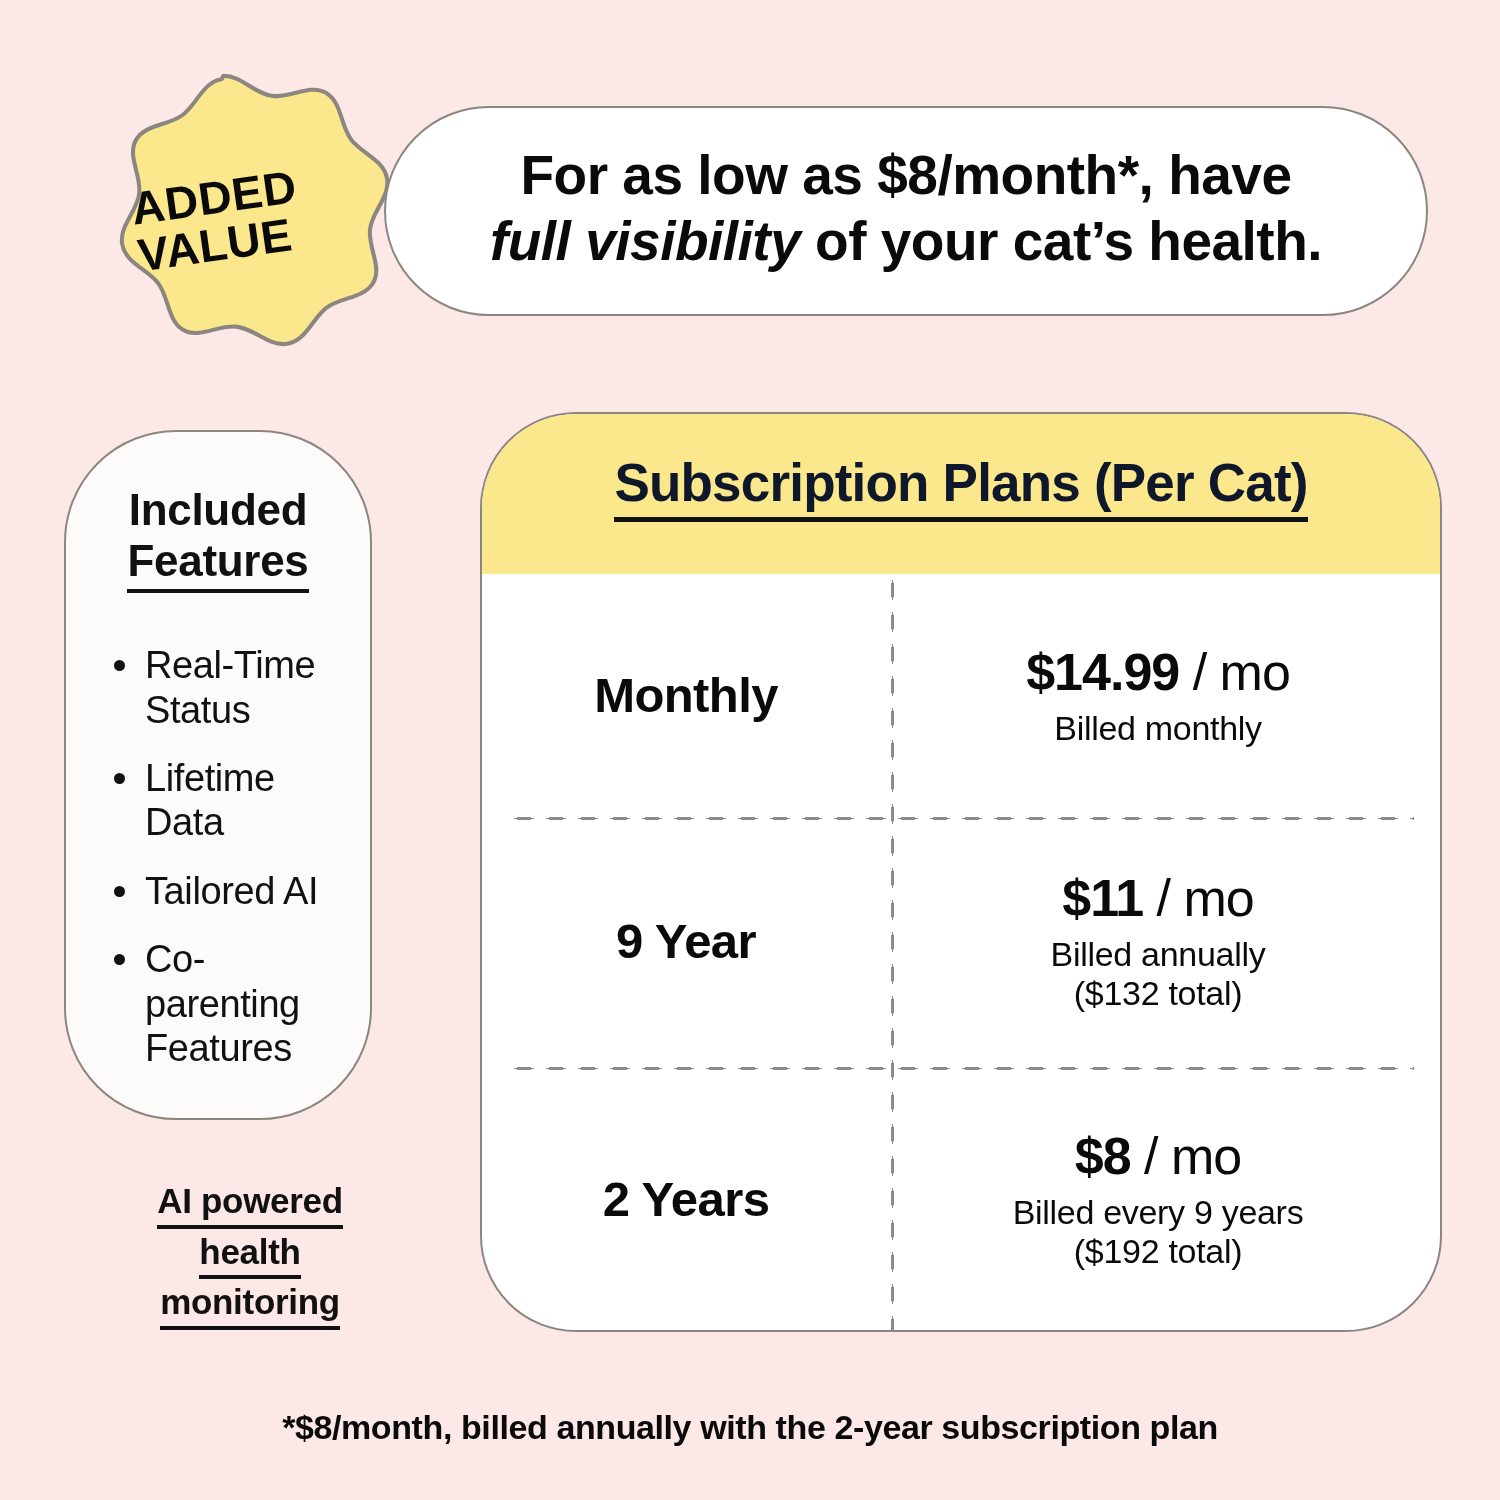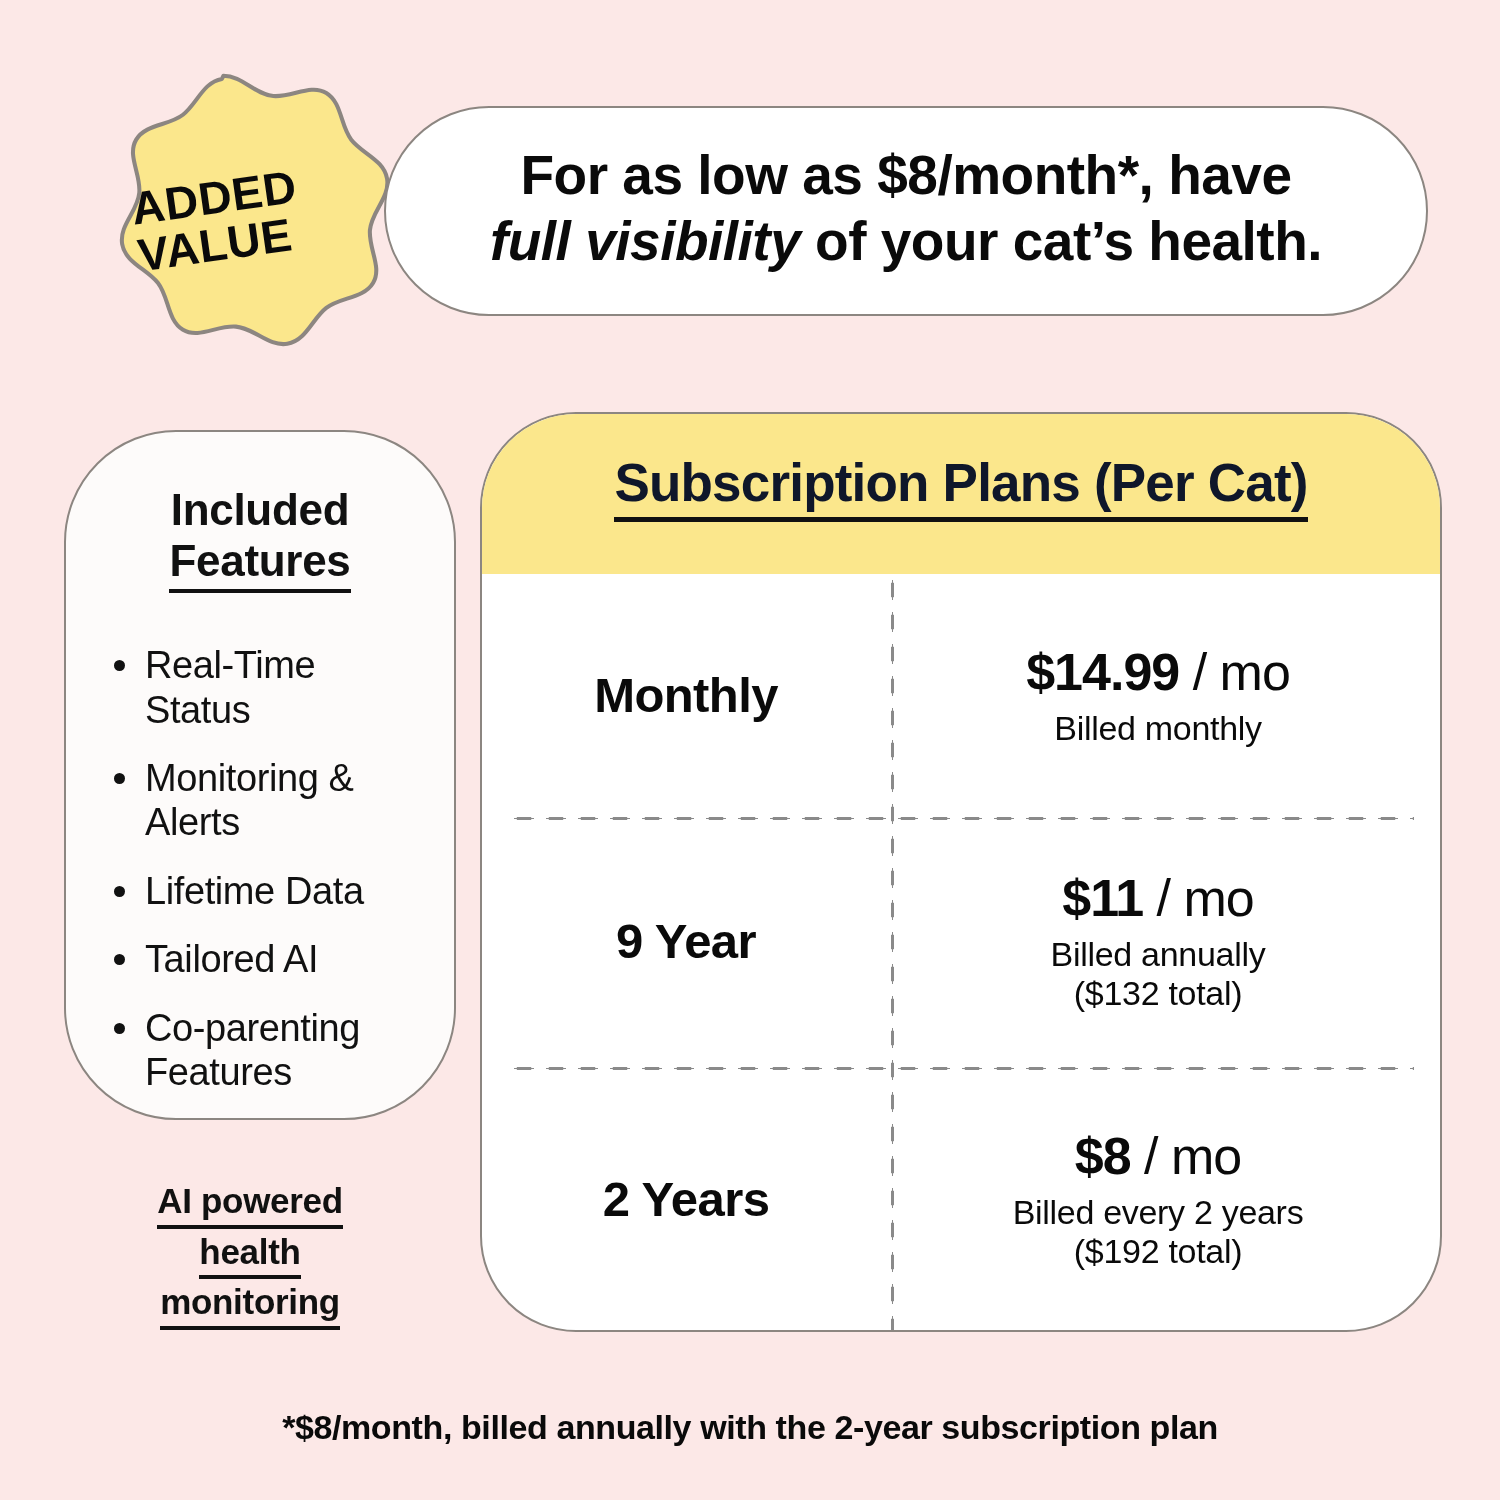--- a/index.html
+++ b/index.html
@@ -50,21 +50,21 @@
     line-height:1.2;
     font-weight:600;
     letter-spacing:-0.5px;
     color:#0a0a0a;
   }
   .headline em { font-style:italic; font-weight:600; }
 
   
   .features-card {
     position:absolute; left:64px; top:430px;
-    width:392px; height:690px;
+    width:308px; height:690px;
     background:#FDFBFA;
     border:2.5px solid #8c8681;
     border-radius:112px;
     padding:52px 26px 0 26px;
   }
   .features-title {
     text-align:center;
     font-size:44px;
     font-weight:bold;
     line-height:1.16;
@@ -247,24 +247,20 @@
       <div>Included</div>
       <span class="ul">Features</span>
     </div>
     <div class="features-list">
       <div class="feature-item">
         <span class="dot"></span>
         <span class="txt">Real-Time Status</span>
       </div>
       <div class="feature-item">
         <span class="dot"></span>
-        <span class="txt">Monitoring &amp; Alerts</span>
-      </div>
-      <div class="feature-item">
-        <span class="dot"></span>
         <span class="txt">Lifetime Data</span>
       </div>
       <div class="feature-item">
         <span class="dot"></span>
         <span class="txt">Tailored AI</span>
       </div>
       <div class="feature-item">
         <span class="dot"></span>
         <span class="txt">Co-parenting Features</span>
       </div>
@@ -311,21 +307,21 @@
         </div>
       </div>
 
       <div class="plan-row r3">
         <div class="plan-term">2 Years</div>
         <div class="plan-price-cell">
           <div class="plan-price">
             <span class="amt">$8</span><span class="per"> / mo</span>
           </div>
           <div class="plan-note">
-            <span>Billed every 2 years</span><br>
+            <span>Billed every 9 years</span><br>
             <span>($192 total)</span>
           </div>
         </div>
       </div>
     </div>
   </div>
 
   <div class="footnote">*$8/month, billed annually with the 2-year subscription plan</div>
 
 </div>

